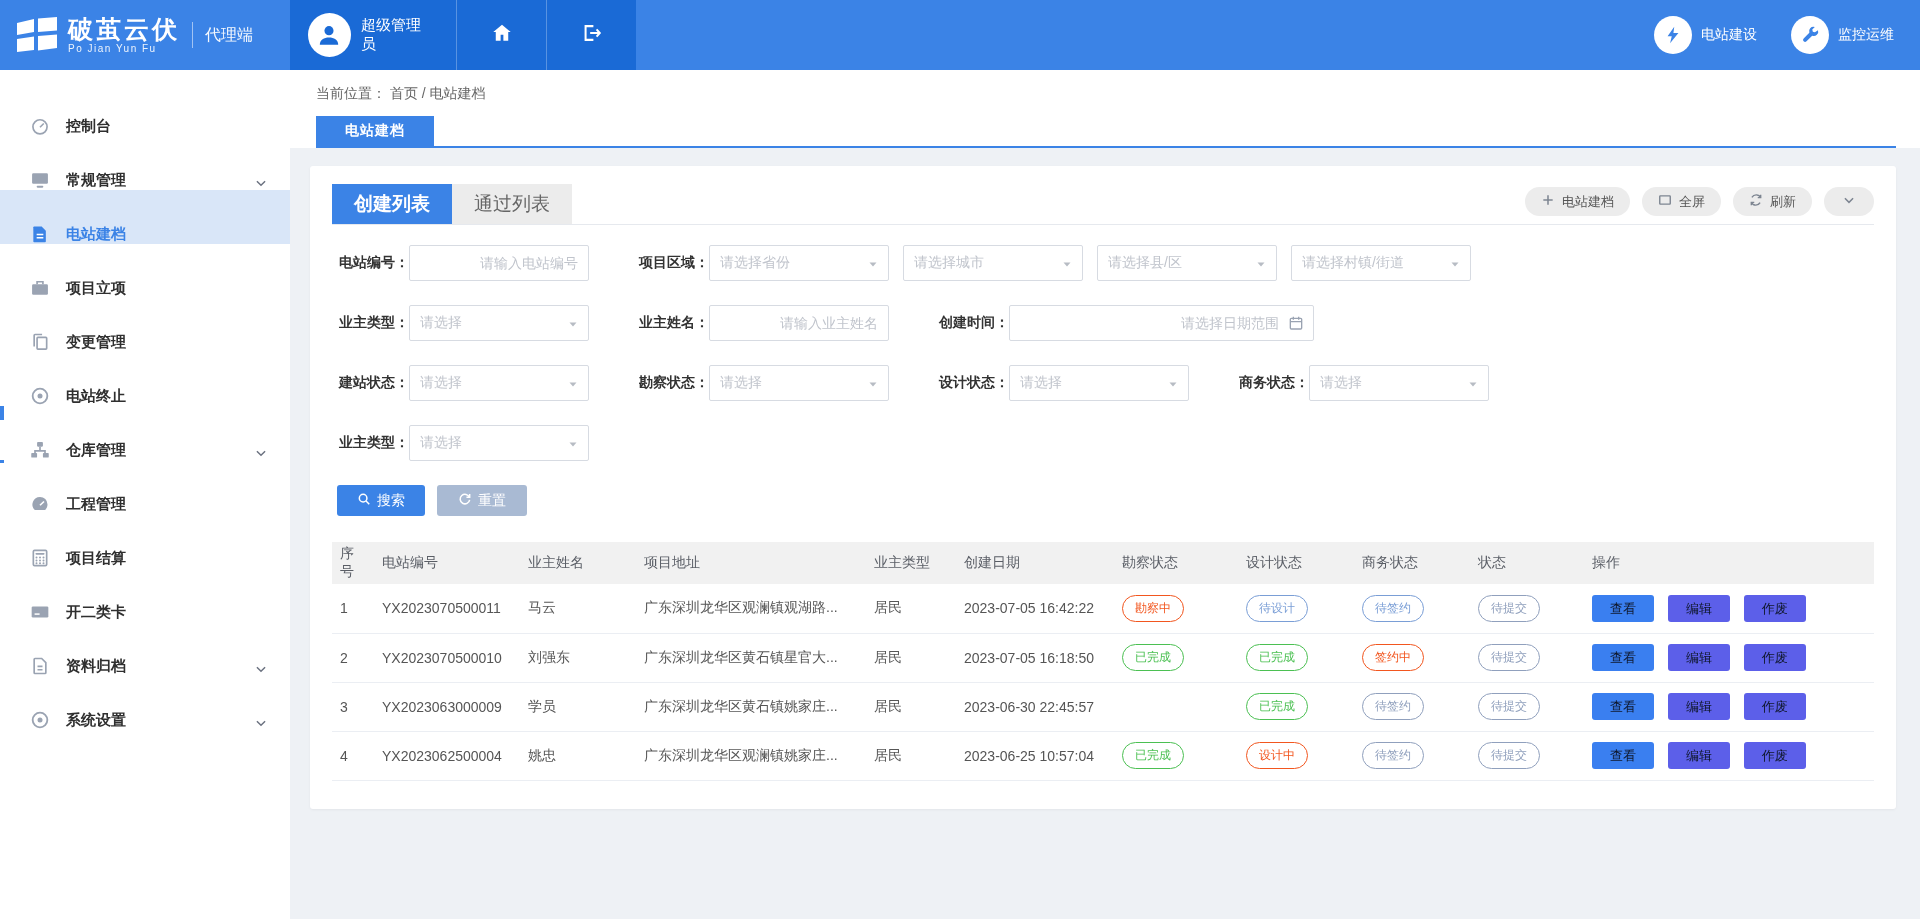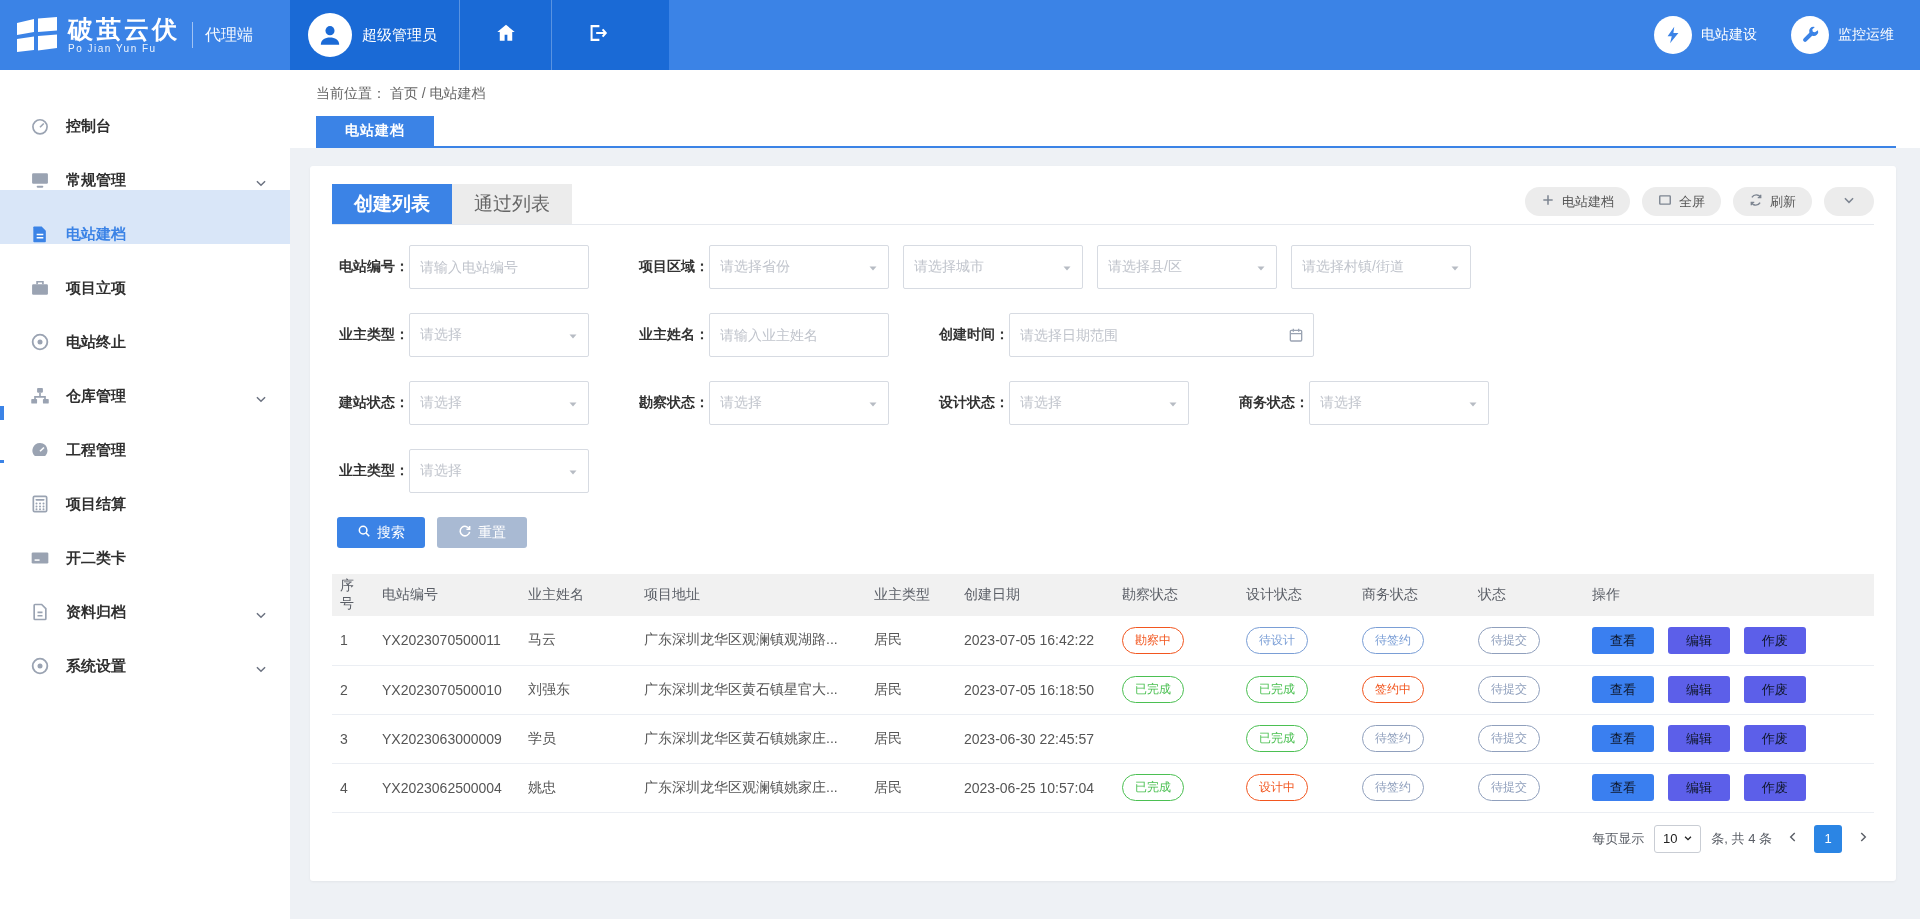--- a/index.html
+++ b/index.html
@@ -6,21 +6,21 @@
   html,body { width:1920px; height:919px; font-family:"Liberation Sans","DejaVu Sans",sans-serif; background:#eef1f5; overflow:hidden; }
 
   
   .topbar { position:absolute; left:0; top:0; width:1920px; height:70px; background:#3b83e6; display:flex; align-items:stretch; color:#fff; z-index:5; }
   .brand { width:290px; display:flex; align-items:center; padding-left:16px; }
   .brand .logo { width:42px; height:36px; display:inline-flex; margin-right:10px; }
   .brand-text { line-height:1.05; }
   .brand-title { font-size:25px; font-weight:bold; letter-spacing:3px; }
   .brand-sub { font-size:10px; letter-spacing:1.5px; opacity:.9; margin-top:2px; }
   .brand-portal { font-size:16px; margin-left:12px; padding-left:12px; border-left:1px solid rgba(255,255,255,.55); height:26px; line-height:26px; opacity:.95; }
-  .user-strip { width:379px; background:#1a6ad6; display:flex; align-items:stretch; }
+  .user-strip { width:346px; background:#1a6ad6; display:flex; align-items:stretch; }
   .user { display:flex; align-items:center; gap:10px; padding:0 22px 0 18px; cursor:pointer; }
   .avatar { width:44px; height:44px; border-radius:50%; background:#fff; display:flex; align-items:center; justify-content:center; }
   .avatar svg { width:26px; height:26px; color:#1a6ad6; }
   .user-name { font-size:15px; }
   .strip-btn { width:92px; display:flex; align-items:center; justify-content:center; border-left:1px solid rgba(255,255,255,.28); cursor:pointer; }
   .strip-btn svg { width:22px; height:22px; color:#fff; }
   .topbar-spacer { flex:1; }
   .top-nav { display:flex; align-items:center; gap:34px; padding-right:26px; }
   .top-nav-item { display:flex; align-items:center; gap:9px; font-size:14px; cursor:pointer; }
   .circle-icon { width:38px; height:38px; border-radius:50%; background:#fff; display:flex; align-items:center; justify-content:center; }
@@ -54,21 +54,21 @@
   .ctab.active { background:#3b83e6; color:#fff; font-weight:bold; }
   .toolbar { display:flex; align-items:center; gap:12px; padding-bottom:8px; }
   .pill { height:29px; border-radius:15px; background:#ececec; color:#555; font-size:13px; display:flex; align-items:center; gap:7px; padding:0 16px; cursor:pointer; }
   .pill svg { width:14px; height:14px; color:#7d8591; }
   .pill.sm { padding:0 18px; }
 
   
   .filters { margin-top:20px; }
   .frow { display:flex; align-items:center; margin-bottom:24px; }
   .flabel { width:77px; text-align:right; font-size:14px; font-weight:bold; color:#333; flex-shrink:0; white-space:nowrap; }
-  .f-input, .sel { height:44px; border:1px solid #d7dbe2; border-radius:2px; background:#fff; font-size:14px; }
+  .f-input, .sel { height:36px; border:1px solid #d7dbe2; border-radius:2px; background:#fff; font-size:14px;text-align:right; }
   .f-input { width:180px; padding:0 10px; color:#333; }
   .f-input::placeholder { color:#c0c4cc; }
   .f-input.date { width:305px; padding-right:34px; }
   .sel { width:180px; position:relative; display:flex; align-items:center; padding:0 26px 0 10px; color:#c0c4cc; cursor:pointer; }
   .sel .caret { position:absolute; right:9px; width:12px; height:12px; color:#b7bcc4; }
   .gap43 { margin-left:43px; }
   .gap14 { margin-left:14px; }
   .datewrap { position:relative; display:flex; align-items:center; }
   .datewrap .cal { position:absolute; right:10px; width:16px; height:16px; color:#9aa3b2; }
 
@@ -188,20 +188,27 @@
           <path d="M8 12.5h8M8 16.5h8" stroke="#fff" stroke-width="1.8"></path>
         </svg></span>
     <span class="s-label">电站建档</span>
   </div>
   <div class="side-item">
     <span class="s-icon"><svg viewBox="0 0 24 24">
           <rect x="2.5" y="7.5" width="19" height="12.5" rx="1.5" fill="currentColor"></rect>
           <path d="M8.5 7.5v-3h7v3" fill="none" stroke="currentColor" stroke-width="2"></path>
         </svg></span>
     <span class="s-label">项目立项</span>
+  </div>
+  <div class="side-item">
+    <span class="s-icon"><svg viewBox="0 0 24 24" fill="none" stroke="currentColor" stroke-width="2">
+          <rect x="8.5" y="6.5" width="11.5" height="14" rx="1"></rect>
+          <path d="M5 17.5V4a1 1 0 0 1 1-1h8.5"></path>
+        </svg></span>
+    <span class="s-label">变更管理</span>
   </div>
   <div class="side-item">
     <span class="s-icon"><svg viewBox="0 0 24 24" fill="none" stroke="currentColor" stroke-width="2.2">
           <circle cx="12" cy="12" r="8.8"></circle>
           <circle cx="12" cy="12" r="3" fill="currentColor" stroke="none"></circle>
         </svg></span>
     <span class="s-label">电站终止</span>
   </div>
   <div class="side-item">
     <span class="s-icon"><svg viewBox="0 0 24 24" fill="currentColor">
@@ -512,36 +519,15 @@
           <td><span class="badge badge-slate">待提交</span></td>
           <td>
             <span class="act act-view">查看</span>
             <span class="act act-ind">编辑</span>
             <span class="act act-ind">作废</span>
           </td>
         </tr>
       </tbody>
     </table>
 
-    <div class="pagination">
-      <span>每页显示</span>
-      <div class="pp-sel">
-        <span>10</span>
-        <span><svg viewBox="0 0 24 24" fill="none" stroke="currentColor" stroke-width="3.2" width="10" height="10">
-              <path d="M5 9l7 7 7-7"></path>
-            </svg></span>
-      </div>
-      <span>条, 共 4 条</span>
-      <div class="pg-chev">
-        <span><svg viewBox="0 0 24 24" fill="none" stroke="currentColor" stroke-width="2.4" width="14" height="14">
-              <path d="M15 5l-7 7 7 7"></path>
-            </svg></span>
-      </div>
-      <div class="pg-num">1</div>
-      <div class="pg-chev">
-        <span><svg viewBox="0 0 24 24" fill="none" stroke="currentColor" stroke-width="2.4" width="14" height="14">
-              <path d="M9 5l7 7-7 7"></path>
-            </svg></span>
-      </div>
-    </div>
 
   </div>
 </main>
 
 </body></html>

